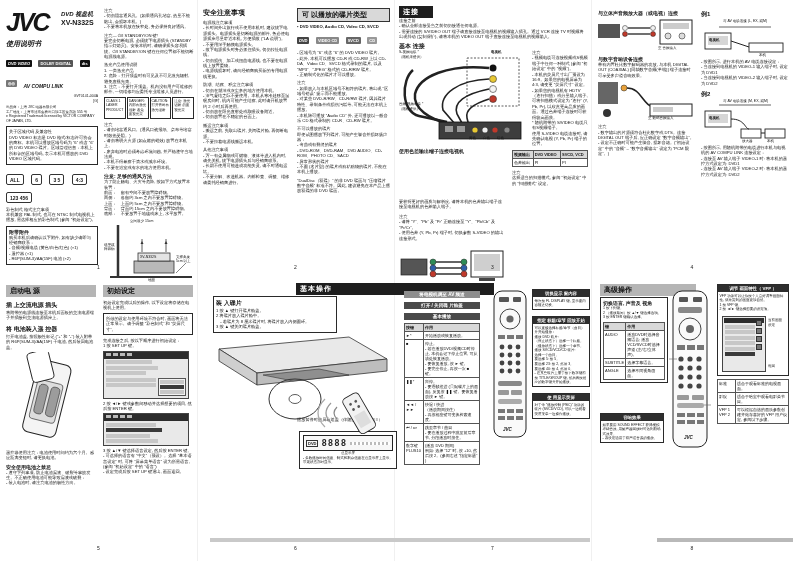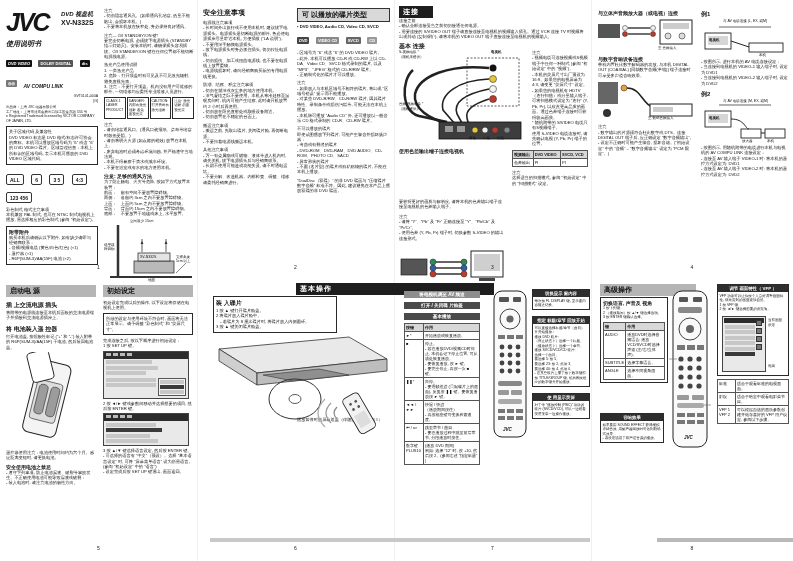--- a/index.html
+++ b/index.html
@@ -446,20 +446,29 @@
         <circle cx="156" cy="96" r="1.4" fill="#555"></circle>
           <circle cx="162" cy="96" r="1.4" fill="#555"></circle>
         <rect x="153" y="102" width="12" height="14" fill="#ddd"></rect>
       </g>
       <path d="M138 96 q-6 6 0 12" fill="none" stroke="#888" stroke-width="1.2"></path>
       <path d="M132 92 q-10 10 0 20" fill="none" stroke="#999" stroke-width="1.2"></path>
       <path d="M126 88 q-14 14 0 28" fill="none" stroke="#aaa" stroke-width="1.2"></path>
     </g>
   </svg>
   <div class="abs t4" style="left:100px;top:136px;width:92px">播放暂停时的屏幕遮盖（伴随图标显示：▯ ≡）</div>
+  <div class="abs bx" style="left:102px;top:150px;width:90px;padding:3px">
+    <div style="border:1px solid #222;background:#f7f7f7;padding:2px;display:flex;align-items:center;gap:3px">
+      <span style="font-size:4px;font-weight:bold;border:0.6px solid #333;padding:0 1px">DVD</span>
+      <span class="seg" style="font-size:9px">8888</span>
+      <span style="flex:1;height:3px;background:repeating-linear-gradient(90deg,#bbb 0 2px,#fff 2px 4px)"></span>
+    </div>
+    <div class="t3" style="text-align:center">总显示屏</div>
+    <div class="t3">- 多数播放时间信息、制式和剩余信息在总显示屏上显示。常规状态亦时显示。</div>
+  </div>
   <div class="pn">6</div>
 </div>
 
 <div class="pg" style="left:394px;top:281px">
   <div class="abs" style="left:10px;top:10px;width:76px">
     <div class="bar-gy">将电视机调至 AV 频道</div>
     <div class="bar-md" style="margin-top:4px">打开 / 关闭碟 片舱盖</div>
     <div class="bar-md" style="margin-top:4px">基本播放</div>
     <table class="mtab" style="margin-top:3px">
       <tbody>

